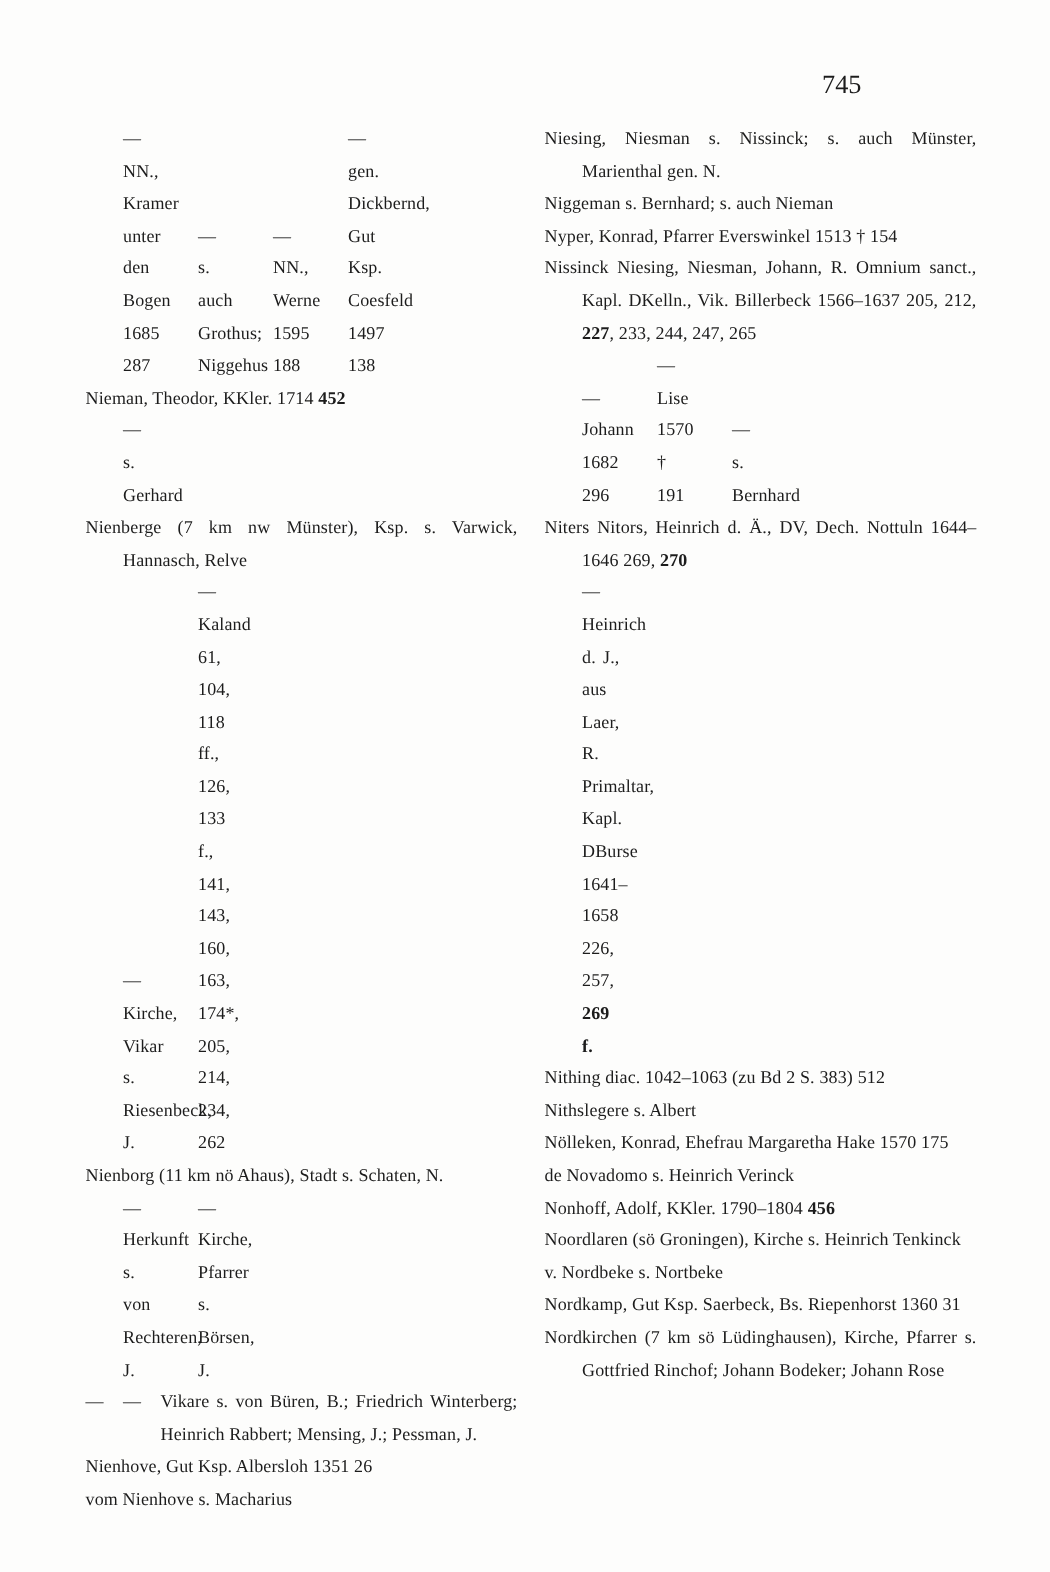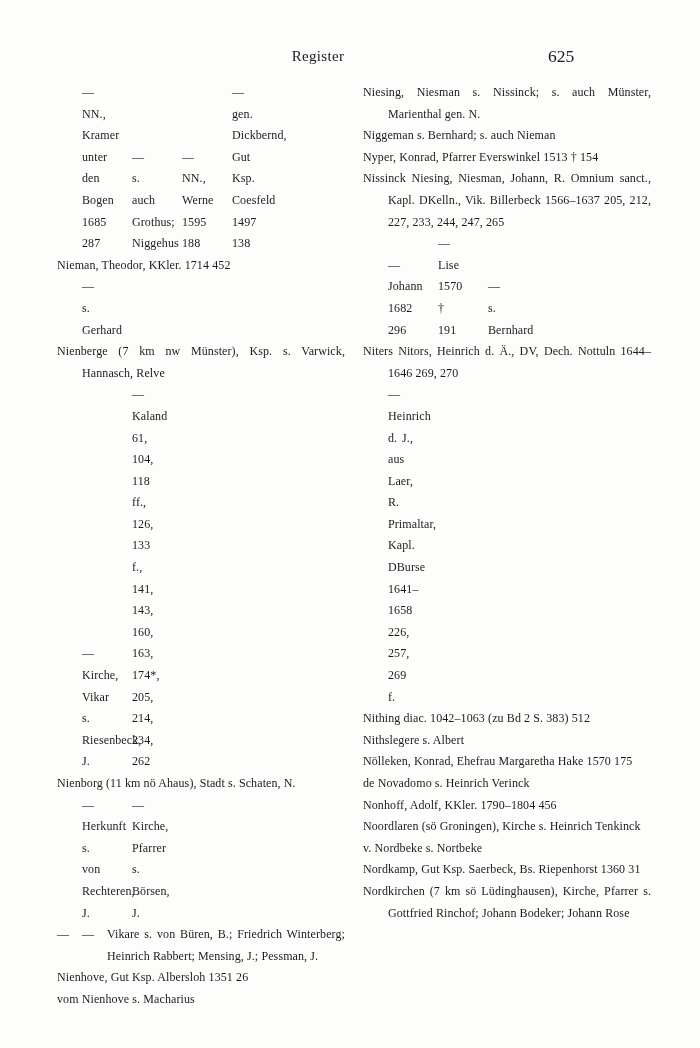--- a/index.html
+++ b/index.html
@@ -31,26 +31,25 @@
     font-size: 12px;
     line-height: 21.6px;
     text-align: justify;
     padding-left: 25px;
     text-indent: -25px;
     letter-spacing: 0.1px;
   }
   .entry.dash2 { padding-left: 50px; text-indent: -50px; }
   .dash { display: inline-block; width: 25px; text-indent: 0; }
   .i { }
-  .b { font-weight: normal; }
+  .b { font-weight: bold; }
 </style>
 </head>
 <body>
 
 <div class="page-header">
-  <div class="running-title">Register</div>
-  <div class="page-number">625</div>
+  <div class="page-number">745</div>
 </div>
 
 <div class="columns">
   <div class="col"><p class="entry dash"><span class="dash">—</span><span>NN., Kramer unter den Bogen </span><span class="i">1685</span><span> 287</span></p><p class="entry dash"><span class="dash">—</span><span>s. auch Grothus; Niggehus</span></p><p class="entry dash"><span class="dash">—</span><span>NN., Werne </span><span class="i">1595</span><span> 188</span></p><p class="entry dash"><span class="dash">—</span><span>gen. Dickbernd, Gut Ksp. Coesfeld </span><span class="i">1497</span><span> 138</span></p><p class="entry main"><span>Nieman, Theodor, KKler. </span><span class="i">1714</span><span> </span><span class="b">452</span></p><p class="entry dash"><span class="dash">—</span><span>s. Gerhard</span></p><p class="entry main"><span>Nienberge (7 km nw Münster), Ksp. s. Varwick, Hannasch, Relve</span></p><p class="entry dash"><span class="dash">—</span><span>Kirche, Vikar s. Riesenbeck, J.</span></p><p class="entry dash"><span class="dash">—</span><span>Kaland 61, 104, 118 ff., 126, 133 f., 141, 143, 160, 163, 174*, 205, 214, 234, 262</span></p><p class="entry main"><span>Nienborg (11 km nö Ahaus), Stadt s. Schaten, N.</span></p><p class="entry dash"><span class="dash">—</span><span>Herkunft s. von Rechteren, J.</span></p><p class="entry dash"><span class="dash">—</span><span>Kirche, Pfarrer s. Börsen, J.</span></p><p class="entry dash2"><span class="dash">—</span><span class="dash">—</span><span>Vikare s. von Büren, B.; Friedrich Winterberg; Heinrich Rabbert; Mensing, J.; Pessman, J.</span></p><p class="entry main"><span>Nienhove, Gut Ksp. Albersloh </span><span class="i">1351</span><span> 26</span></p><p class="entry main"><span>vom Nienhove s. Macharius</span></p></div>
   <div class="col"><p class="entry main"><span>Niesing, Niesman s. Nissinck; s. auch Münster, Marienthal gen. N.</span></p><p class="entry main"><span>Niggeman s. Bernhard; s. auch Nieman</span></p><p class="entry main"><span>Nyper, Konrad, Pfarrer Everswinkel </span><span class="i">1513</span><span> † 154</span></p><p class="entry main"><span>Nissinck </span><span class="i">Niesing, Niesman</span><span>, Johann, R. Omnium sanct., Kapl. DKelln., Vik. Billerbeck </span><span class="i">1566–1637</span><span> 205, 212, </span><span class="b">227</span><span>, 233, 244, 247, 265</span></p><p class="entry dash"><span class="dash">—</span><span>Johann </span><span class="i">1682</span><span> 296</span></p><p class="entry dash"><span class="dash">—</span><span>Lise </span><span class="i">1570</span><span> † 191</span></p><p class="entry dash"><span class="dash">—</span><span>s. Bernhard</span></p><p class="entry main"><span>Niters </span><span class="i">Nitors</span><span>, Heinrich d. Ä., DV, Dech. Nottuln </span><span class="i">1644–1646</span><span> 269, </span><span class="b">270</span></p><p class="entry dash"><span class="dash">—</span><span>Heinrich d. J., aus Laer, R. Primaltar, Kapl. DBurse </span><span class="i">1641–1658</span><span> 226, 257, </span><span class="b">269 f.</span></p><p class="entry main"><span>Nithing diac. </span><span class="i">1042–1063</span><span> (zu Bd 2 S. 383) 512</span></p><p class="entry main"><span>Nithslegere s. Albert</span></p><p class="entry main"><span>Nölleken, Konrad, Ehefrau Margaretha Hake </span><span class="i">1570</span><span> 175</span></p><p class="entry main"><span>de Novadomo s. Heinrich Verinck</span></p><p class="entry main"><span>Nonhoff, Adolf, KKler. </span><span class="i">1790–1804</span><span> </span><span class="b">456</span></p><p class="entry main"><span>Noordlaren (sö Groningen), Kirche s. Heinrich Tenkinck</span></p><p class="entry main"><span>v. Nordbeke s. Nortbeke</span></p><p class="entry main"><span>Nordkamp, Gut Ksp. Saerbeck, Bs. Riepenhorst </span><span class="i">1360</span><span> 31</span></p><p class="entry main"><span>Nordkirchen (7 km sö Lüdinghausen), Kirche, Pfarrer s. Gottfried Rinchof; Johann Bodeker; Johann Rose</span></p></div>
 </div>
 
 </body></html>

